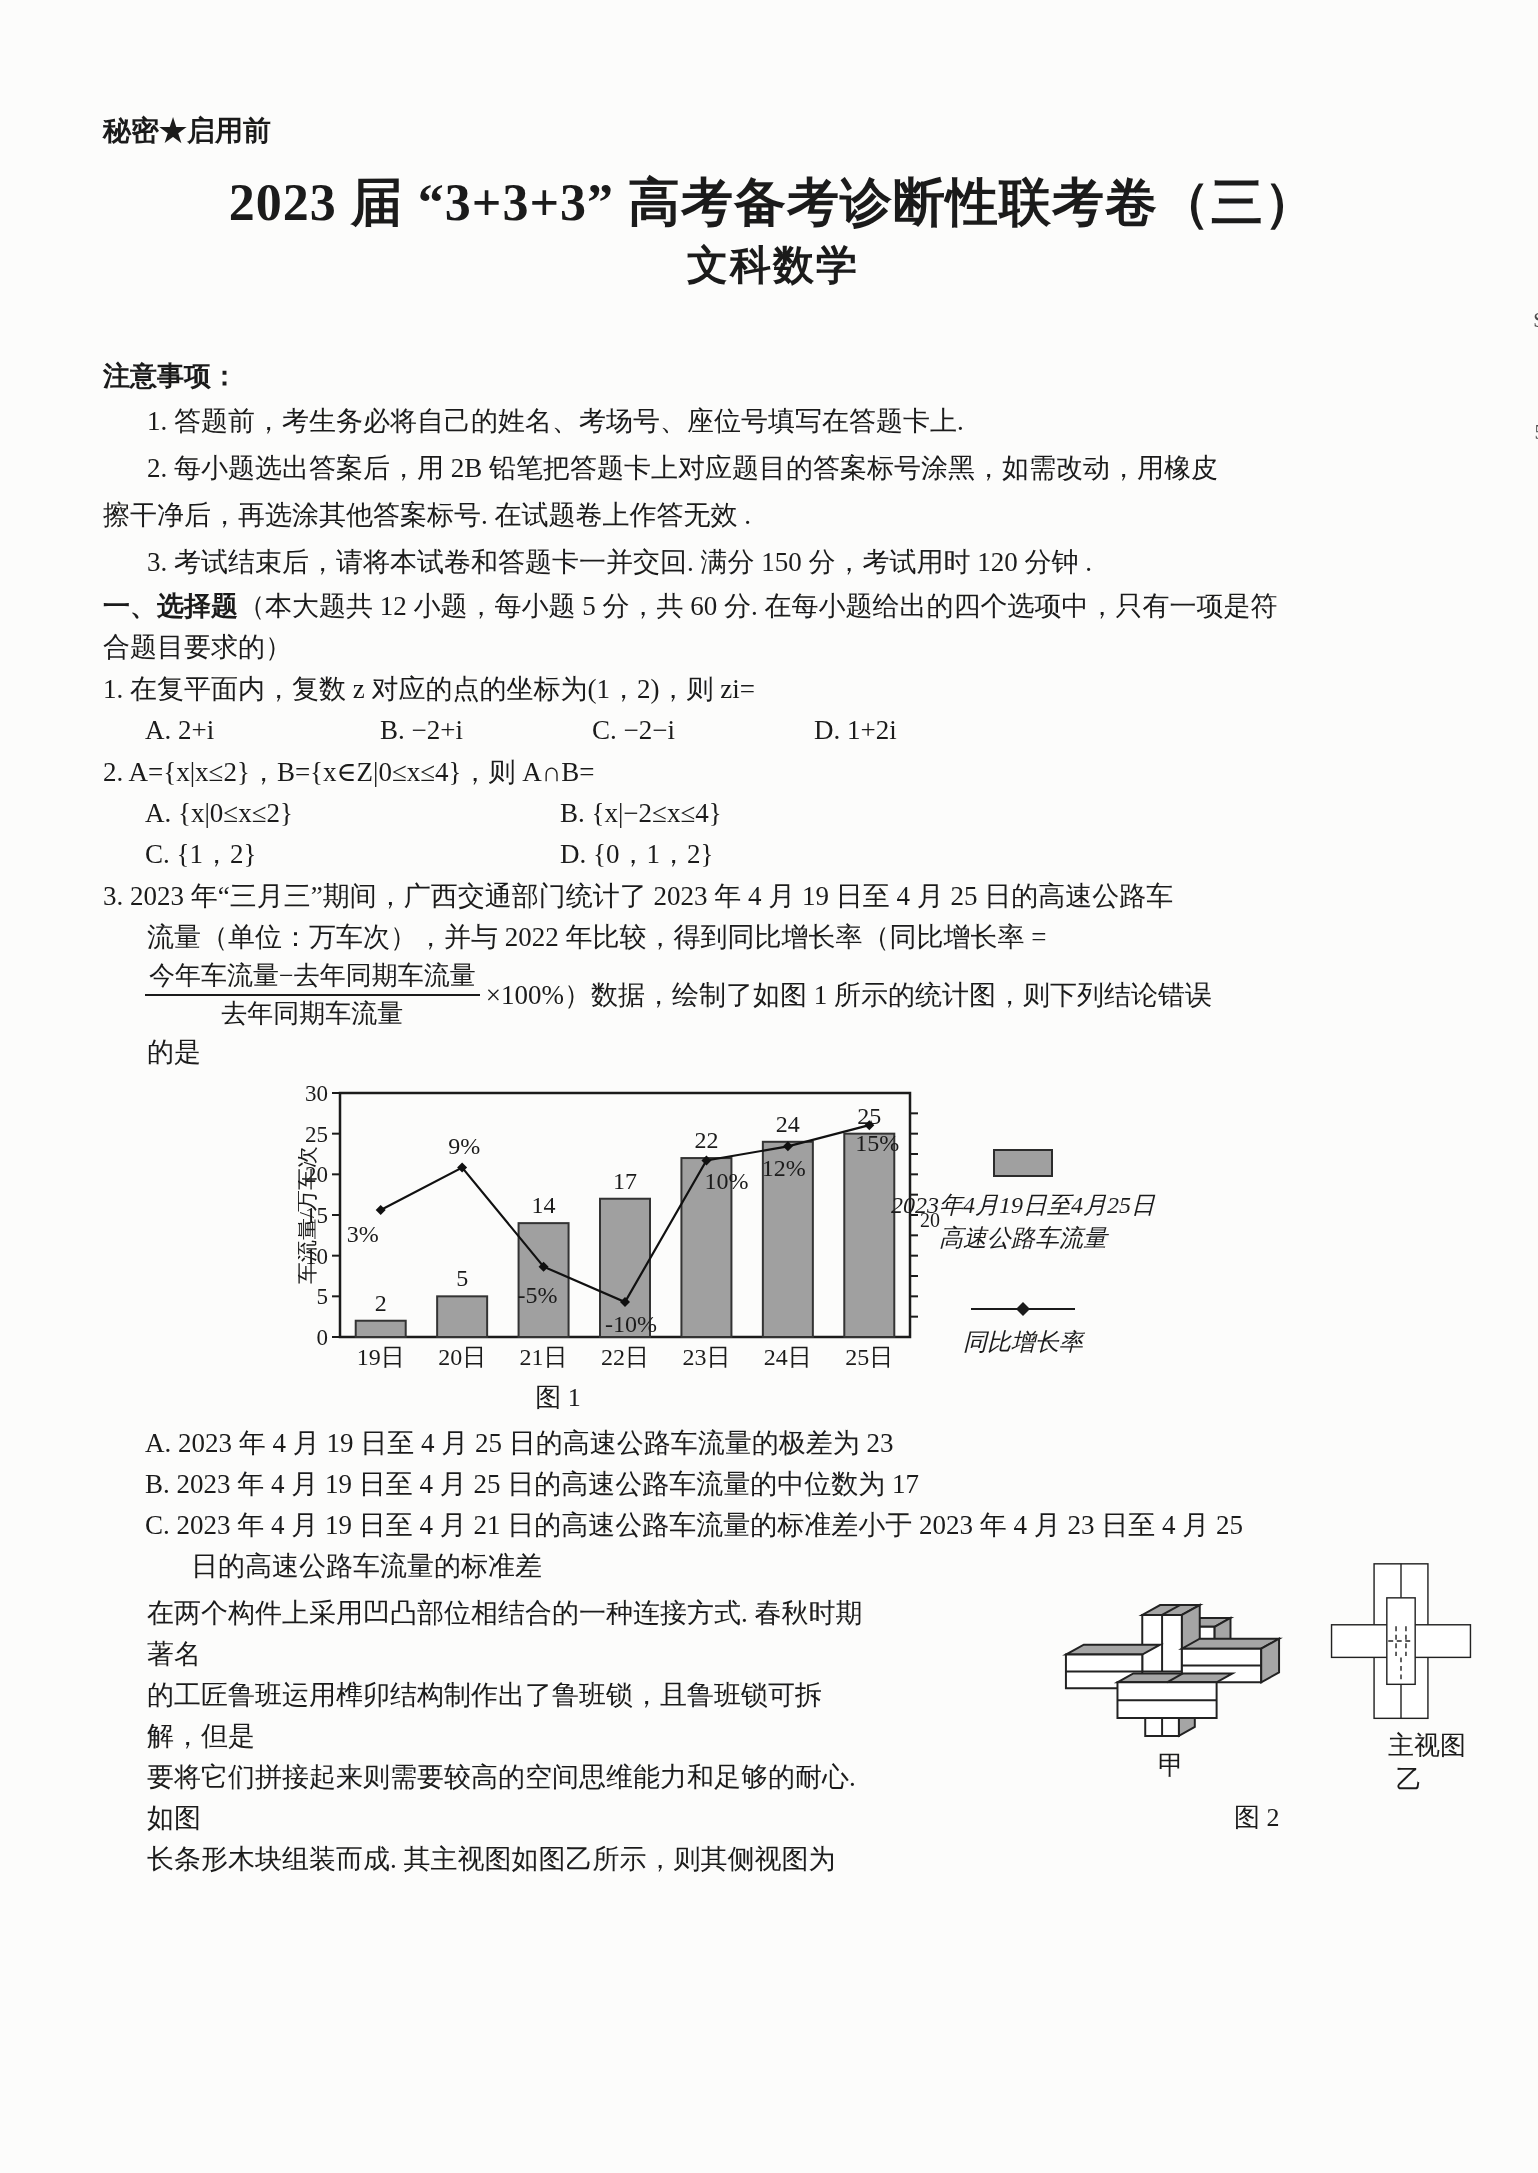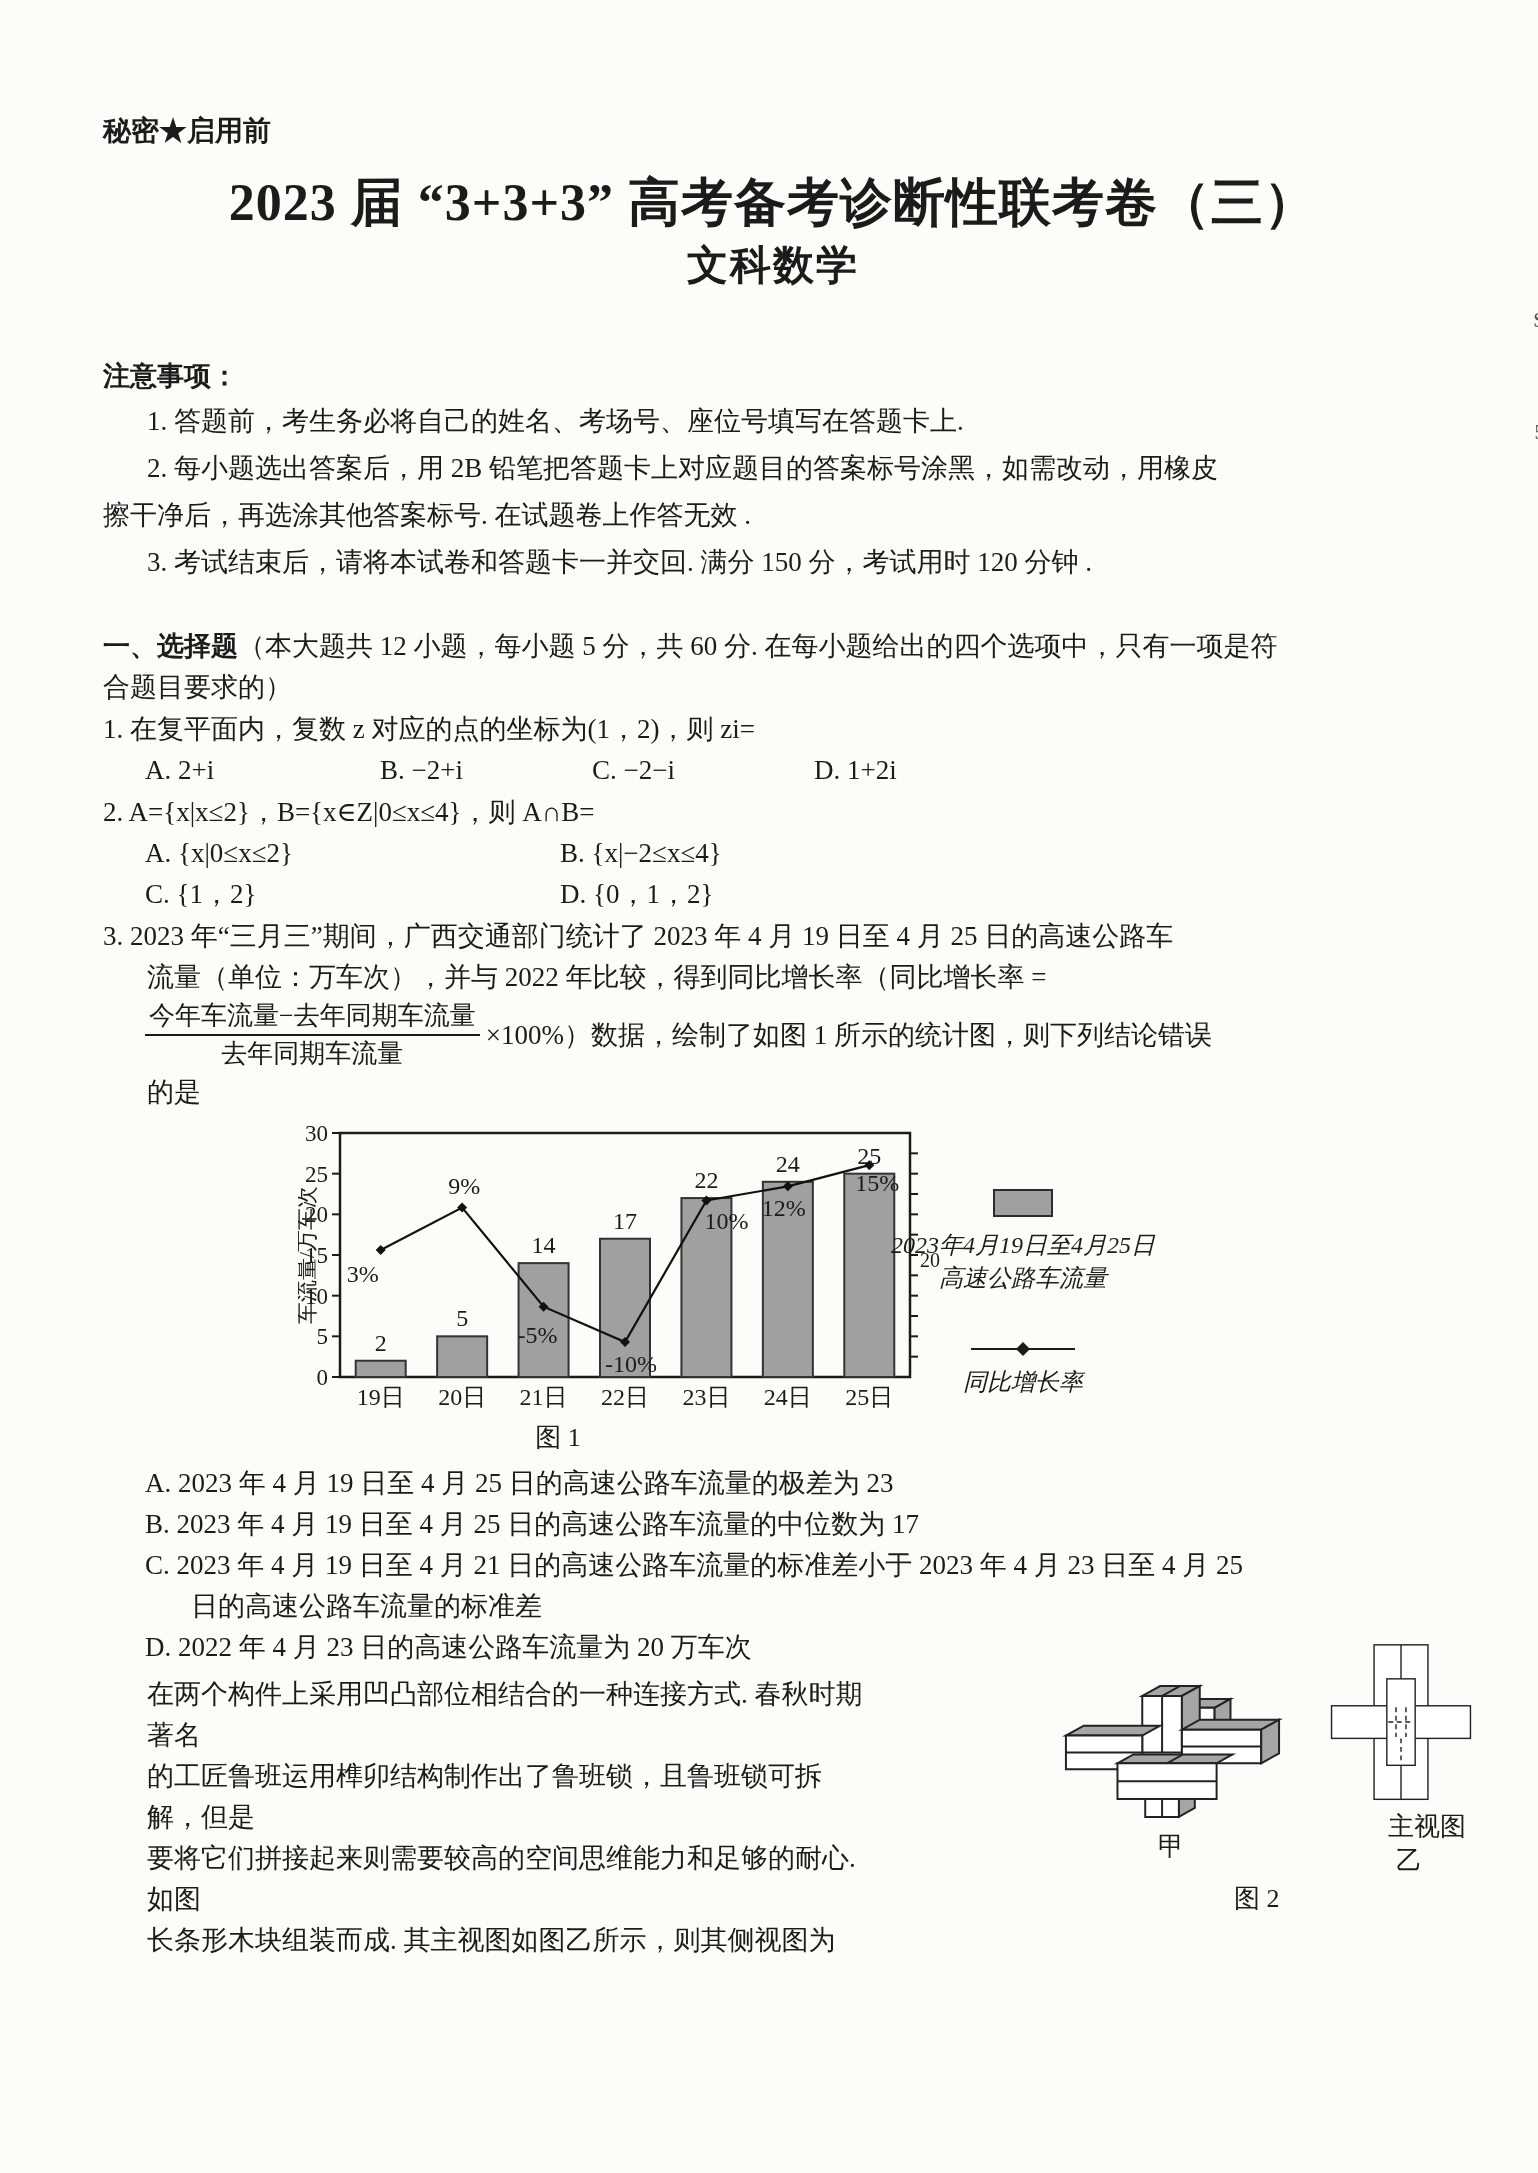--- a/index.html
+++ b/index.html
@@ -17,21 +17,21 @@
     overflow:hidden;
   }
   .bold{font-weight:bold;}
   .security{font-weight:bold;font-size:28px;line-height:34px;}
   .title{font-weight:bold;font-size:52px;line-height:54px;text-align:center;margin-top:28px;letter-spacing:1px;}
   .subtitle{font-weight:bold;font-size:41px;line-height:54px;text-align:center;margin-top:8px;letter-spacing:2px;}
   .notice{margin-top:62px;}
   .notice-heading{font-weight:bold;line-height:44px;}
   .nline{line-height:47px;}
   .ind{padding-left:44px;}
-  .section-head{margin-top:40px;}
+  .section-head{}
   .qline{line-height:41px;}
   .q{margin-top:1px;}
   .opt-row1{display:grid;grid-template-columns:235px 212px 222px auto;padding-left:42px;}
   .opt-row2{display:grid;grid-template-columns:415px auto;padding-left:42px;}
   .frac-row{display:flex;align-items:center;padding-left:42px;line-height:40px;margin:2px 0;}
   .frac{display:inline-block;text-align:center;font-size:26px;line-height:32px;margin-right:6px;}
   .frac .num{display:block;border-bottom:2.5px solid #1b1b1b;padding:0 4px 2px 4px;}
   .frac .den{display:block;padding-top:2px;}
   .chart-block{position:relative;height:338px;margin:8px 0 4px 195px;width:1200px;}
   .chart-svg{position:absolute;left:0;top:0;}
@@ -189,21 +189,20 @@
         <div>同比增长率</div>
       </div>
       <div class="chart-caption">图 1</div>
     </div>
 
     <div class="q3opts">
       <div class="qline">A. 2023 年 4 月 19 日至 4 月 25 日的高速公路车流量的极差为 23</div>
       <div class="qline">B. 2023 年 4 月 19 日至 4 月 25 日的高速公路车流量的中位数为 17</div>
       <div class="qline">C. 2023 年 4 月 19 日至 4 月 21 日的高速公路车流量的标准差小于 2023 年 4 月 23 日至 4 月 25</div>
       <div class="qline cont">日的高速公路车流量的标准差</div>
-      <div class="qline">D. 2022 年 4 月 23 日的高速公路车流量为 20 万车次</div>
     </div>
   </div>
 
   <div class="q q4">
     <div class="q4-text">
       <div class="qline ind">在两个构件上采用凹凸部位相结合的一种连接方式. 春秋时期著名</div>
       <div class="qline ind">的工匠鲁班运用榫卯结构制作出了鲁班锁，且鲁班锁可拆解，但是</div>
       <div class="qline ind">要将它们拼接起来则需要较高的空间思维能力和足够的耐心. 如图</div>
       <div class="qline ind">长条形木块组装而成. 其主视图如图乙所示，则其侧视图为</div>
     </div>

